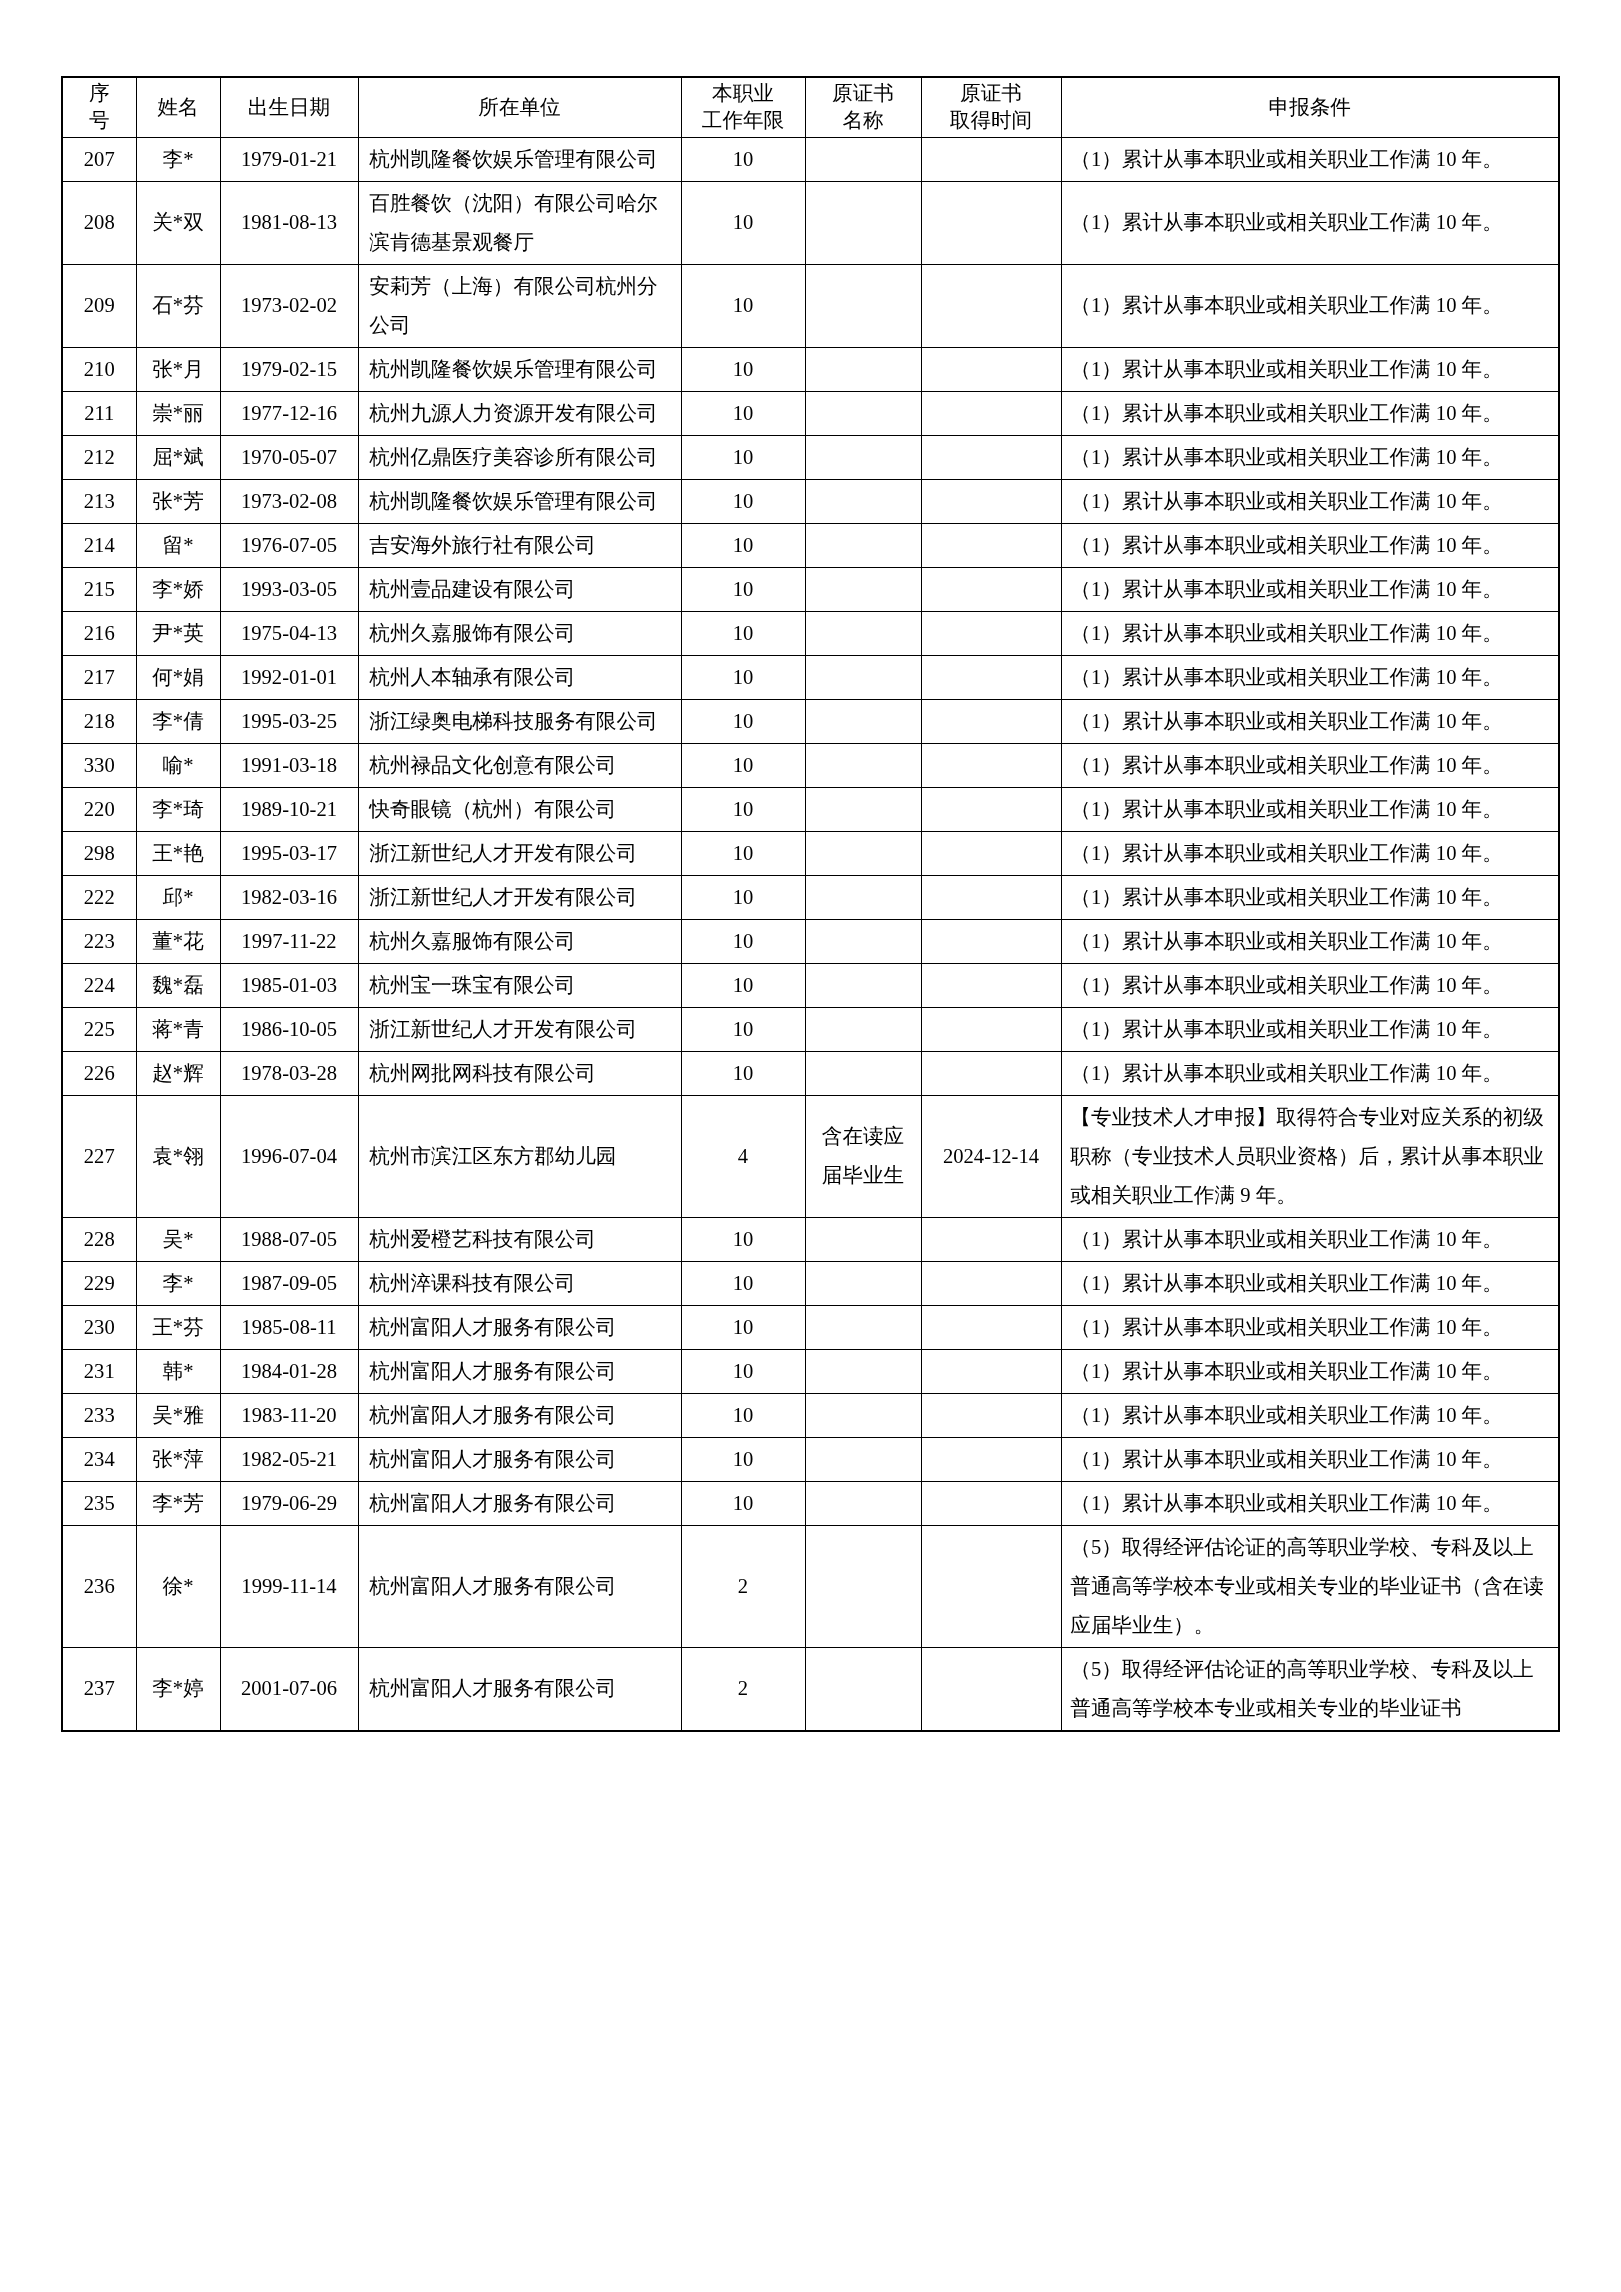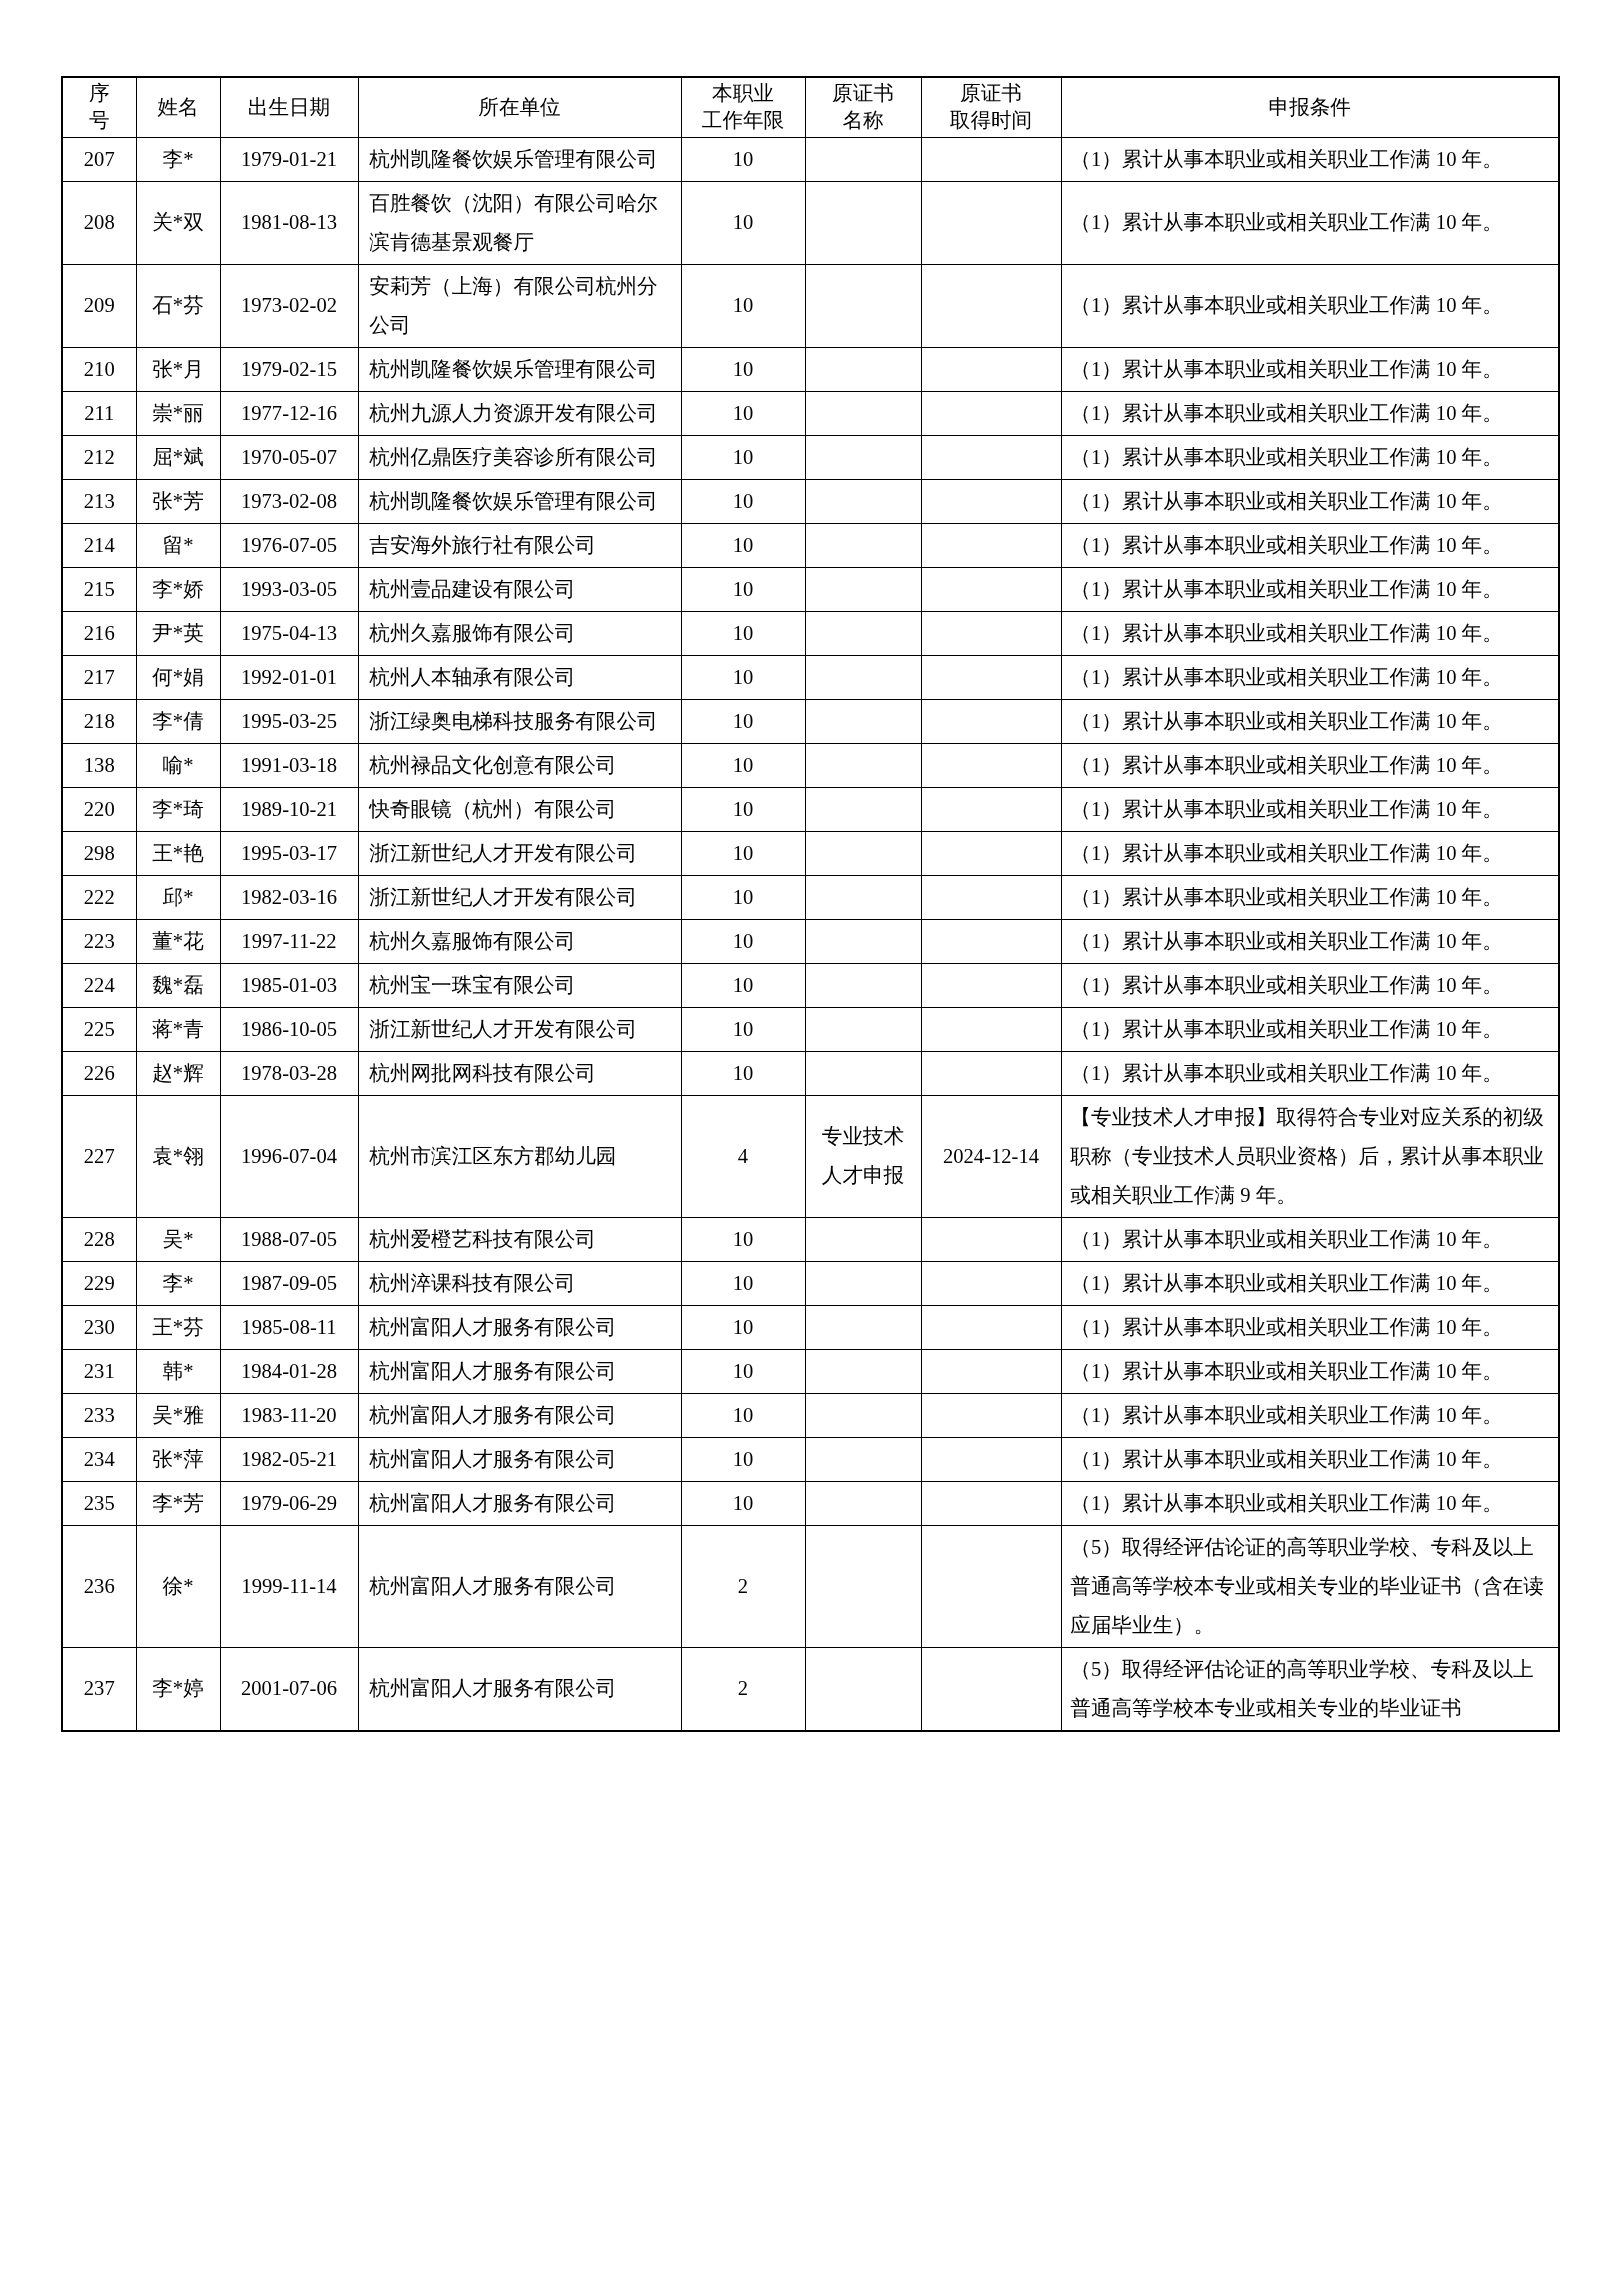--- a/index.html
+++ b/index.html
@@ -206,21 +206,21 @@
     <td class="c-no">218</td>
     <td class="c-name">李*倩</td>
     <td class="c-dob">1995-03-25</td>
     <td class="c-company">浙江绿奥电梯科技服务有限公司</td>
     <td class="c-years">10</td>
     <td class="c-cert"></td>
     <td class="c-certdate"></td>
     <td class="c-cond">（1）累计从事本职业或相关职业工作满 10 年。</td>
   </tr>
         <tr>
-    <td class="c-no">138</td>
+    <td class="c-no">330</td>
     <td class="c-name">喻*</td>
     <td class="c-dob">1991-03-18</td>
     <td class="c-company">杭州禄品文化创意有限公司</td>
     <td class="c-years">10</td>
     <td class="c-cert"></td>
     <td class="c-certdate"></td>
     <td class="c-cond">（1）累计从事本职业或相关职业工作满 10 年。</td>
   </tr>
         <tr>
     <td class="c-no">220</td>
@@ -291,21 +291,21 @@
     <td class="c-cert"></td>
     <td class="c-certdate"></td>
     <td class="c-cond">（1）累计从事本职业或相关职业工作满 10 年。</td>
   </tr>
         <tr>
     <td class="c-no">227</td>
     <td class="c-name">袁*翎</td>
     <td class="c-dob">1996-07-04</td>
     <td class="c-company">杭州市滨江区东方郡幼儿园</td>
     <td class="c-years">4</td>
-    <td class="c-cert">专业技术人才申报</td>
+    <td class="c-cert">含在读应届毕业生</td>
     <td class="c-certdate">2024-12-14</td>
     <td class="c-cond">【专业技术人才申报】取得符合专业对应关系的初级职称（专业技术人员职业资格）后，累计从事本职业或相关职业工作满 9 年。</td>
   </tr>
         <tr>
     <td class="c-no">228</td>
     <td class="c-name">吴*</td>
     <td class="c-dob">1988-07-05</td>
     <td class="c-company">杭州爱橙艺科技有限公司</td>
     <td class="c-years">10</td>
     <td class="c-cert"></td>

